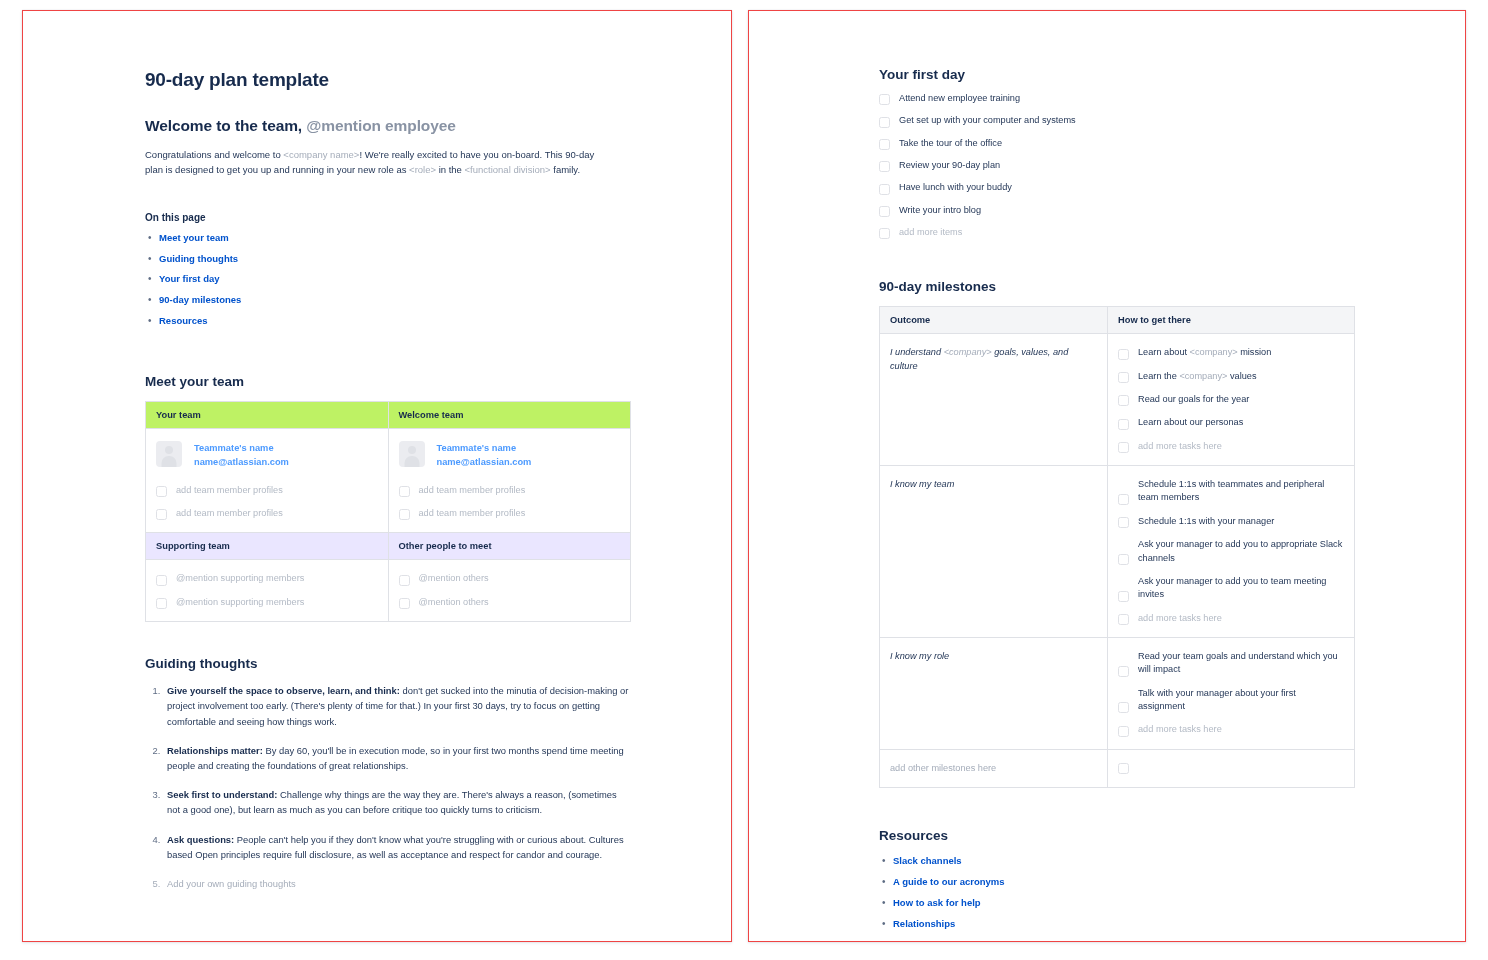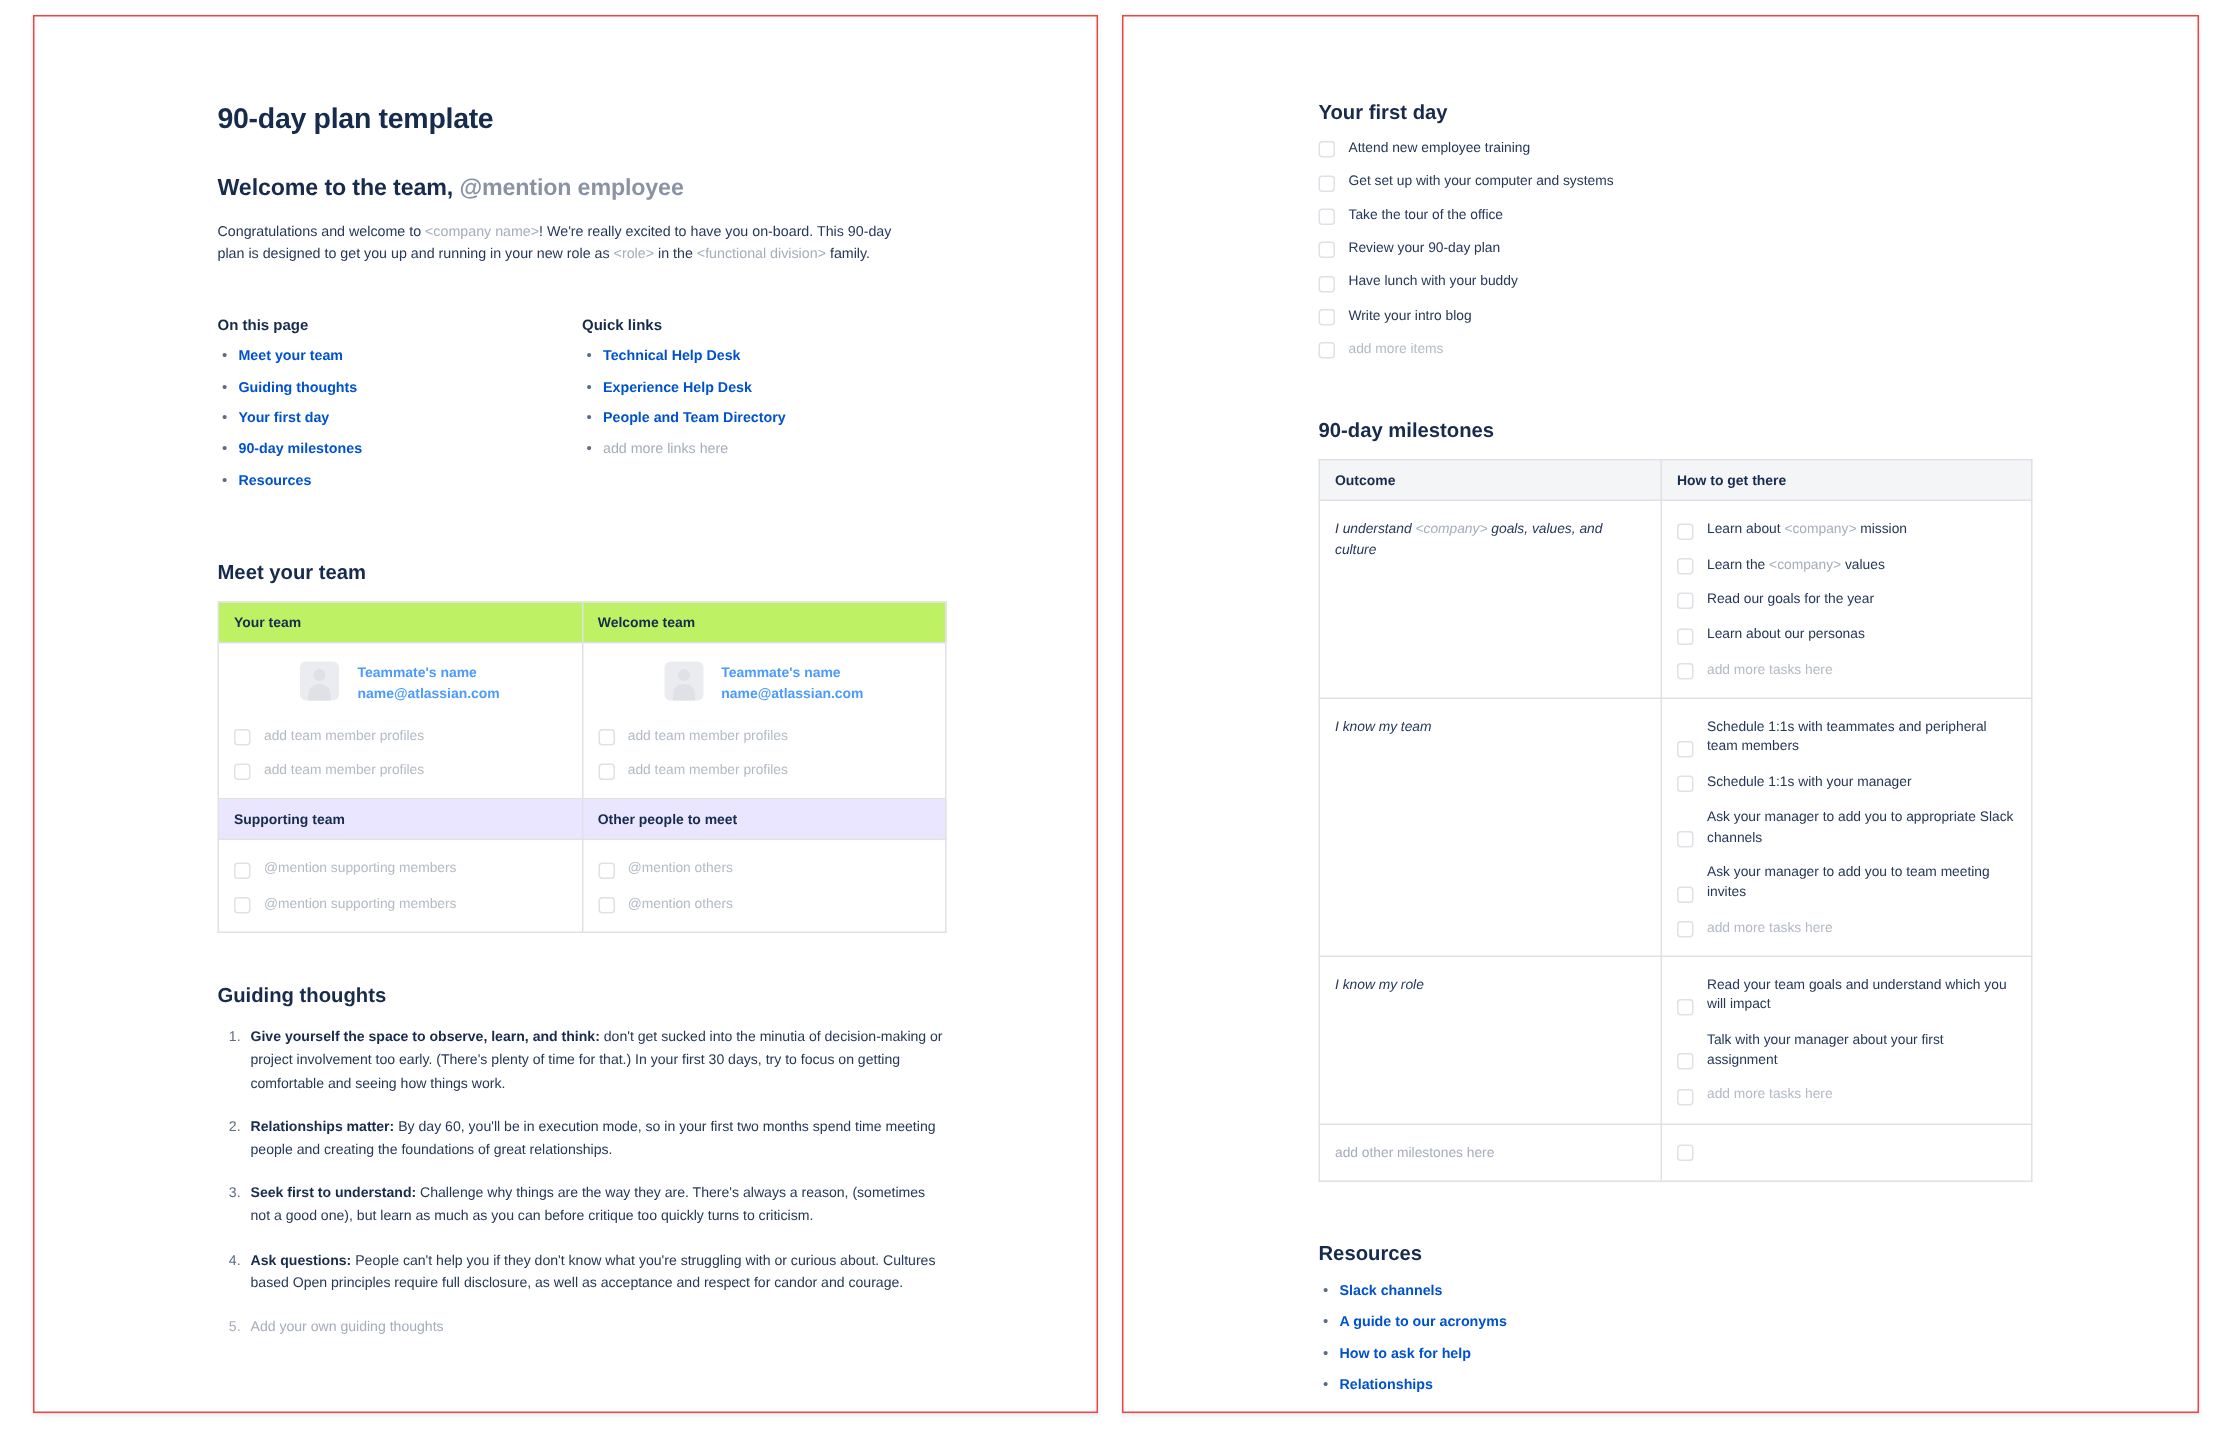--- a/index.html
+++ b/index.html
@@ -87,21 +87,20 @@
   table.grid th {
     font-size: 9.3px; font-weight: bold; color: #172b4d;
     padding: 8px 10px;
   }
   table.grid td { padding: 12px 10px; }
 
   .team-cell { height: 100px; }
   .member {
     display: flex; align-items: flex-start; gap: 12px;
     margin-bottom: 14px;
-    justify-content: center;
   }
   .avatar {
     width: 26px; height: 26px; flex: 0 0 26px;
     background: #ebecf0; border-radius: 4px;
     position: relative; overflow: hidden;
   }
   .avatar::before {
     content:""; position:absolute; left:50%; top:5px;
     width:8px; height:8px; border-radius:50%;
     background:#dfe1e6; transform: translateX(-50%);
@@ -176,29 +175,20 @@
 
       <div class="cols">
         <div class="col">
           <div class="col-title">On this page</div>
           <ul class="linklist" id="on-this-page-list">
               <li>Meet your team</li>
               <li>Guiding thoughts</li>
               <li>Your first day</li>
               <li>90-day milestones</li>
               <li>Resources</li>
-            </ul>
-        </div>
-        <div class="col">
-          <div class="col-title">Quick links</div>
-          <ul class="linklist" id="quick-links-list">
-              <li>Technical Help Desk</li>
-              <li>Experience Help Desk</li>
-              <li>People and Team Directory</li>
-              <li class="disabled">add more links here</li>
             </ul>
         </div>
       </div>
 
       <h3 class="section">Meet your team</h3>
 
       <table class="grid">
         <tbody>
           <tr>
             <th class="hdr-cream">Your team</th>

